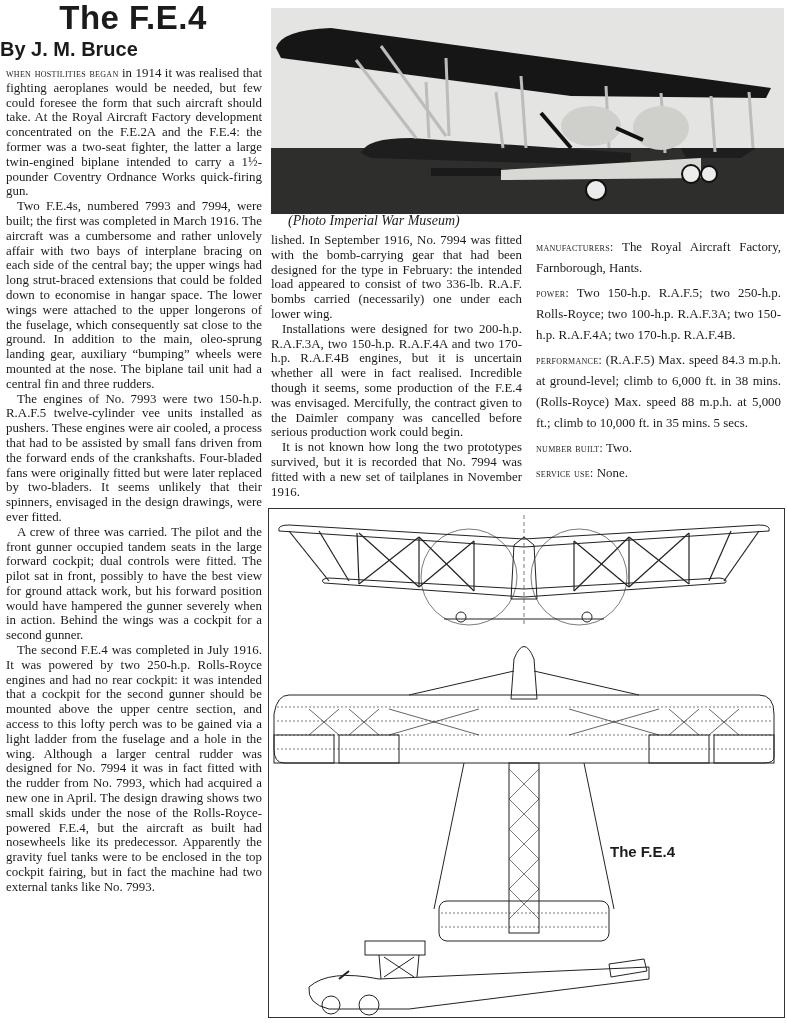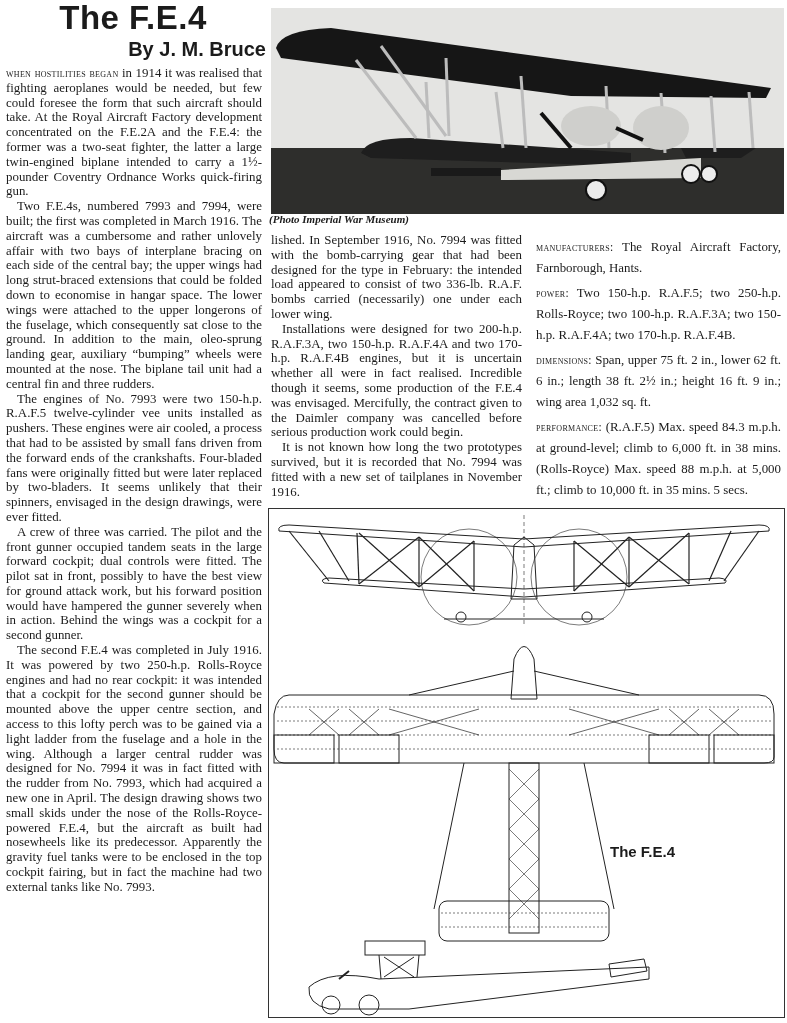--- a/index.html
+++ b/index.html
@@ -1,34 +1,34 @@
 <!DOCTYPE html>
 <html><head>
 <meta charset="utf-8">
 <style>
   html, body { margin: 0; padding: 0; background: #fff; }
   body { width: 787px; height: 1023px; position: relative; overflow: hidden; color: #1b1b1b;
          font-family: "Liberation Serif", "DejaVu Serif", serif; }
   .title { position: absolute; left: 0; top: 0; width: 266px; text-align: center;
            font-family: "Liberation Sans", "DejaVu Sans", sans-serif; font-weight: bold;
            font-size: 33px; line-height: 36px; letter-spacing: 0.5px; }
-  .byline { position: absolute; left: 0; top: 36px; width: 266px; text-align: right;
+  .byline { position: absolute; left: 0; top: 36px; width: 266px; text-align: left;
             font-family: "Liberation Sans", "DejaVu Sans", sans-serif; font-weight: bold;
             font-size: 20px; line-height: 26px; }
   .col { position: absolute; font-size: 12.9px; line-height: 14.8px; text-align: justify; }
   .col p { margin: 0; text-indent: 11px; }
   .col p.first { text-indent: 0; }
   .sc { font-variant: small-caps; text-transform: lowercase; font-size: 11.5px; letter-spacing: 0.3px; }
   #col1 { left: 6px; top: 66px; width: 256px; }
   #col2 { left: 271px; top: 233px; width: 251px; }
   #col3 { left: 536px; top: 237px; width: 245px; }
   #col3 p { text-indent: 0; margin-bottom: 4px; line-height: 21px; }
   .photo { position: absolute; left: 271px; top: 8px; width: 513px; height: 206px; overflow: hidden;
            background: linear-gradient(#e6e6e6 0%, #d9d9d9 68%, #3a3a3a 69%, #2a2a2a 100%); }
-  .caption { position: absolute; left: 269px; top: 213px; font-style: italic; font-size: 11px; font-weight: bold; }
+  .caption { position: absolute; left: 288px; top: 213px; font-style: italic; font-size: 14px; }
   .drawing { position: absolute; left: 268px; top: 508px; width: 515px; height: 508px;
              border: 1.5px solid #333; background: #fff; overflow: hidden; }
   .drawing-label { position: absolute; left: 610px; top: 843px; font-family: "Liberation Sans", "DejaVu Sans", sans-serif;
                    font-weight: bold; font-size: 15px; }
 </style>
 </head>
 <body>
 
 <div class="title">The F.E.4</div>
 <div class="byline">By J. M. Bruce</div>
@@ -75,22 +75,22 @@
 
 <div class="col" id="col2">
   <p class="first">lished. In September 1916, No. 7994 was fitted with the bomb-carrying gear that had been designed for the type in February: the intended load appeared to consist of two 336-lb. R.A.F. bombs carried (necessarily) one under each lower wing.</p>
   <p>Installations were designed for two 200-h.p. R.A.F.3A, two 150-h.p. R.A.F.4A and two 170-h.p. R.A.F.4B engines, but it is uncertain whether all were in fact realised. Incredible though it seems, some production of the F.E.4 was envisaged. Mercifully, the contract given to the Daimler company was cancelled before serious production work could begin.</p>
   <p>It is not known how long the two prototypes survived, but it is recorded that No. 7994 was fitted with a new set of tailplanes in November 1916.</p>
 </div>
 
 <div class="col" id="col3">
   <p><span class="sc">MANUFACTURERS:</span><span> The Royal Aircraft Factory, Farnborough, Hants.</span></p>
   <p><span class="sc">POWER:</span><span> Two 150-h.p. R.A.F.5; two 250-h.p. Rolls-Royce; two 100-h.p. R.A.F.3A; two 150-h.p. R.A.F.4A; two 170-h.p. R.A.F.4B.</span></p>
-  <p><span class="sc">DIMENSIONS:</span><span> Span, upper 75 ft. 2 in., lower 62 ft. 6 in.; length 38 ft. 2½ in.; height 16 ft. 9 in.; wing area 1,032 sq. ft.</span></p>
   <p><span class="sc">PERFORMANCE:</span><span> (R.A.F.5) Max. speed 84.3 m.p.h. at ground-level; climb to 6,000 ft. in 38 mins. (Rolls-Royce) Max. speed 88 m.p.h. at 5,000 ft.; climb to 10,000 ft. in 35 mins. 5 secs.</span></p>
+  <p><span class="sc">NUMBER BUILT:</span><span> Two.</span></p>
   <p><span class="sc">SERVICE USE:</span><span> None.</span></p>
 </div>
 
 <div class="drawing">
   <svg width="515" height="508" viewBox="0 0 515 508" fill="none" stroke="#222" stroke-width="1">
 
     <g>
       <path d="M10 22 Q8 16 20 16 L255 30 L490 16 Q502 16 500 22 L255 38 Z"></path>
       <path d="M55 74 Q50 70 60 69 L255 80 L450 69 Q460 70 456 74 L255 88 Z"></path>
       <g stroke-width="1.2">

